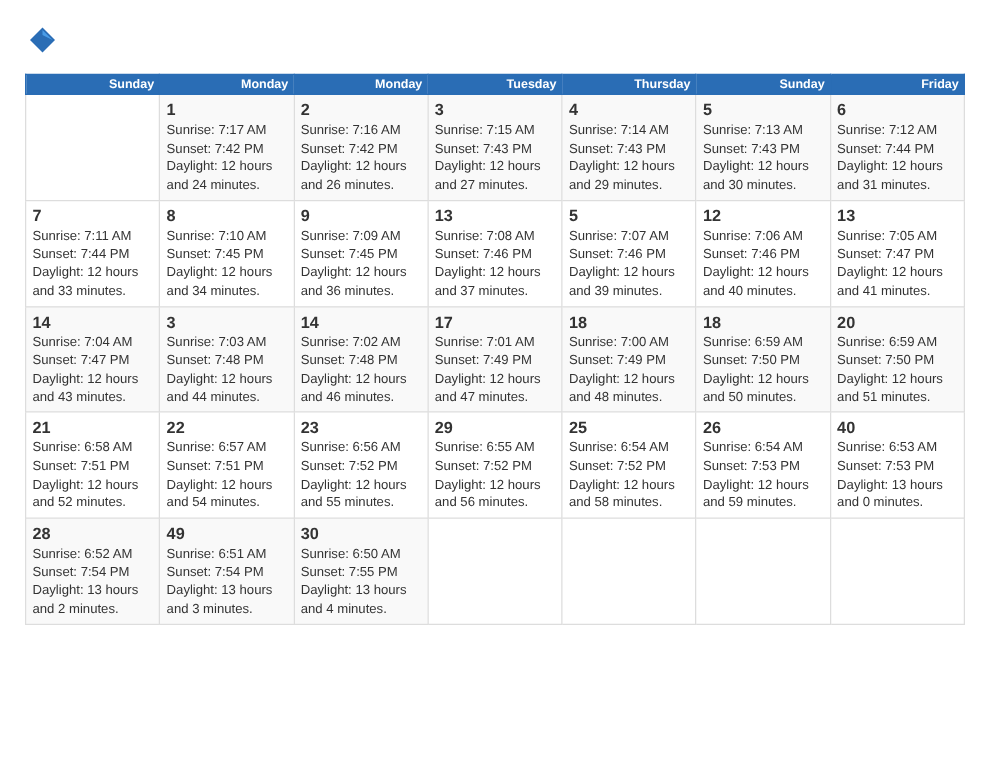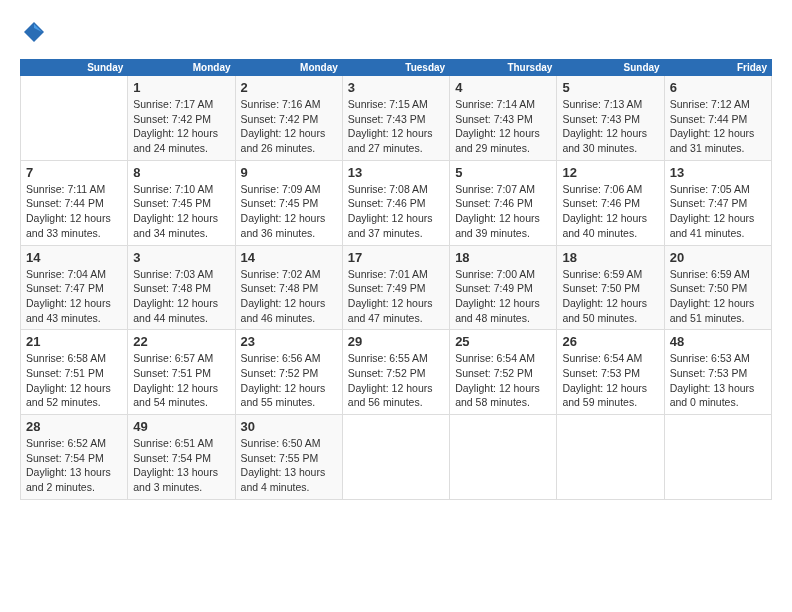--- a/index.html
+++ b/index.html
@@ -233,21 +233,21 @@
         </td>
         <td>
           <span class="day-number">25</span>
           <div class="day-info">Sunrise: 6:54 AM<br>Sunset: 7:52 PM<br>Daylight: 12 hours and 58 minutes.</div>
         </td>
         <td>
           <span class="day-number">26</span>
           <div class="day-info">Sunrise: 6:54 AM<br>Sunset: 7:53 PM<br>Daylight: 12 hours and 59 minutes.</div>
         </td>
         <td>
-          <span class="day-number">48</span>
+          <span class="day-number">40</span>
           <div class="day-info">Sunrise: 6:53 AM<br>Sunset: 7:53 PM<br>Daylight: 13 hours and 0 minutes.</div>
         </td>
       </tr>
       <tr>
         <td>
           <span class="day-number">28</span>
           <div class="day-info">Sunrise: 6:52 AM<br>Sunset: 7:54 PM<br>Daylight: 13 hours and 2 minutes.</div>
         </td>
         <td>
           <span class="day-number">49</span>

